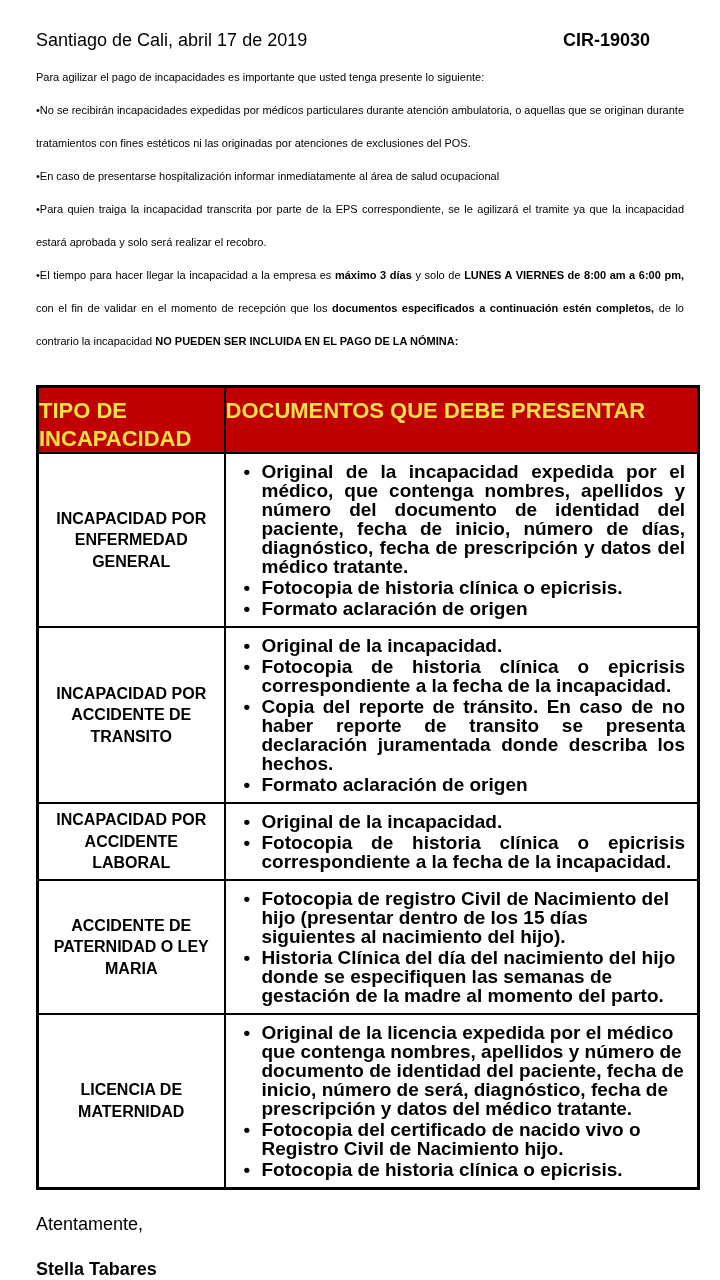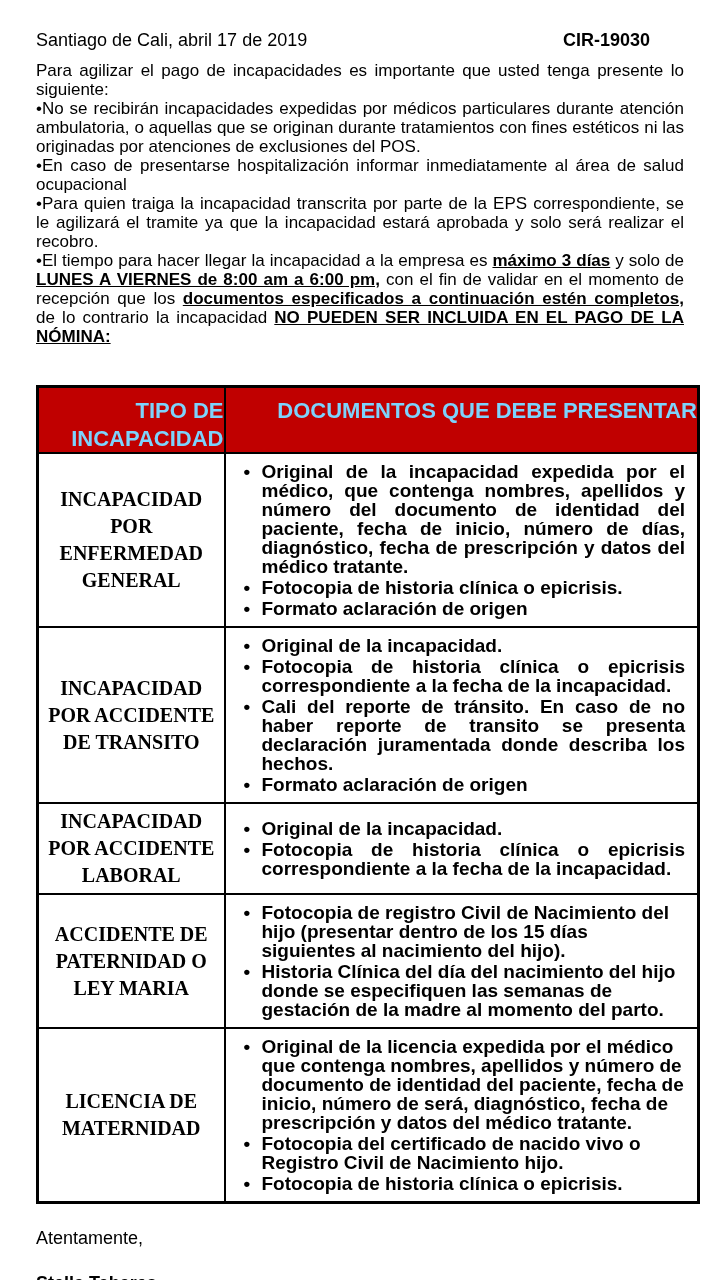--- a/index.html
+++ b/index.html
@@ -25,57 +25,56 @@
   .doc-title {
     text-align:center;
     font-weight:bold;
     font-size:32px;
     letter-spacing:1px;
     margin-top:22px;
   }
 
   .intro {
     margin-top:10px;
-    font-size:17px;
-    line-height:19px;
+    font-size:11px;
+    line-height:33px;
     text-align:justify;
     min-height:320px;
   }
   .intro p { margin:0; }
-  .intro b { font-weight:bold;text-decoration:underline; }
+  .intro b { font-weight:bold; }
 
   table.doc-table {
     width:664px;
     margin:4px auto 0 auto;
     border-collapse:collapse;
     border:3px solid #000;
   }
   table.doc-table th, table.doc-table td { border:2px solid #000; }
 
   th.hdr-cell {
     background:#C00000;
-    color:#7dd3fc;
+    color:#fde047;
     font-weight:bold;
     font-size:22px;
     line-height:1.25;
-    text-align:right;
+    text-align:left;
     vertical-align:top;
     padding-top:9px;
     height:64px;
   }
   th.hdr-type { width:187px; }
 
   td.type-cell {
     font-weight:bold;
-    font-size:20px;
+    font-size:16px;
     line-height:1.35;
     text-align:center;
     vertical-align:middle;
     padding:4px 6px;
-    font-family:Liberation Serif, serif;
   }
   td.docs-cell {
     font-weight:bold;
     font-size:19px;
     line-height:19px;
     vertical-align:middle;
     padding:6px 12px 6px 8px;
   }
   .doc-item { position:relative; padding-left:28px; margin:2px 0; }
   .doc-item::before { content:"\2022"; position:absolute; left:10px; top:0; }
@@ -126,21 +125,21 @@
             <div class="doc-item">Original de la incapacidad expedida por el médico, que contenga nombres, apellidos y número del documento de identidad del paciente, fecha de inicio, número de días, diagnóstico, fecha de prescripción y datos del médico tratante.</div>
             <div class="doc-item">Fotocopia de historia clínica o epicrisis.</div>
             <div class="doc-item">Formato aclaración de origen</div>
           </td>
         </tr>
         <tr>
           <td class="type-cell">INCAPACIDAD POR ACCIDENTE DE TRANSITO</td>
           <td class="docs-cell">
             <div class="doc-item">Original de la incapacidad.</div>
             <div class="doc-item">Fotocopia de historia clínica o epicrisis correspondiente a la fecha de la incapacidad.</div>
-            <div class="doc-item">Cali del reporte de tránsito. En caso de no haber reporte de transito se presenta declaración juramentada donde describa los hechos.</div>
+            <div class="doc-item">Copia del reporte de tránsito. En caso de no haber reporte de transito se presenta declaración juramentada donde describa los hechos.</div>
             <div class="doc-item">Formato aclaración de origen</div>
           </td>
         </tr>
         <tr>
           <td class="type-cell">INCAPACIDAD POR ACCIDENTE LABORAL</td>
           <td class="docs-cell">
             <div class="doc-item">Original de la incapacidad.</div>
             <div class="doc-item">Fotocopia de historia clínica o epicrisis correspondiente a la fecha de la incapacidad.</div>
           </td>
         </tr>

